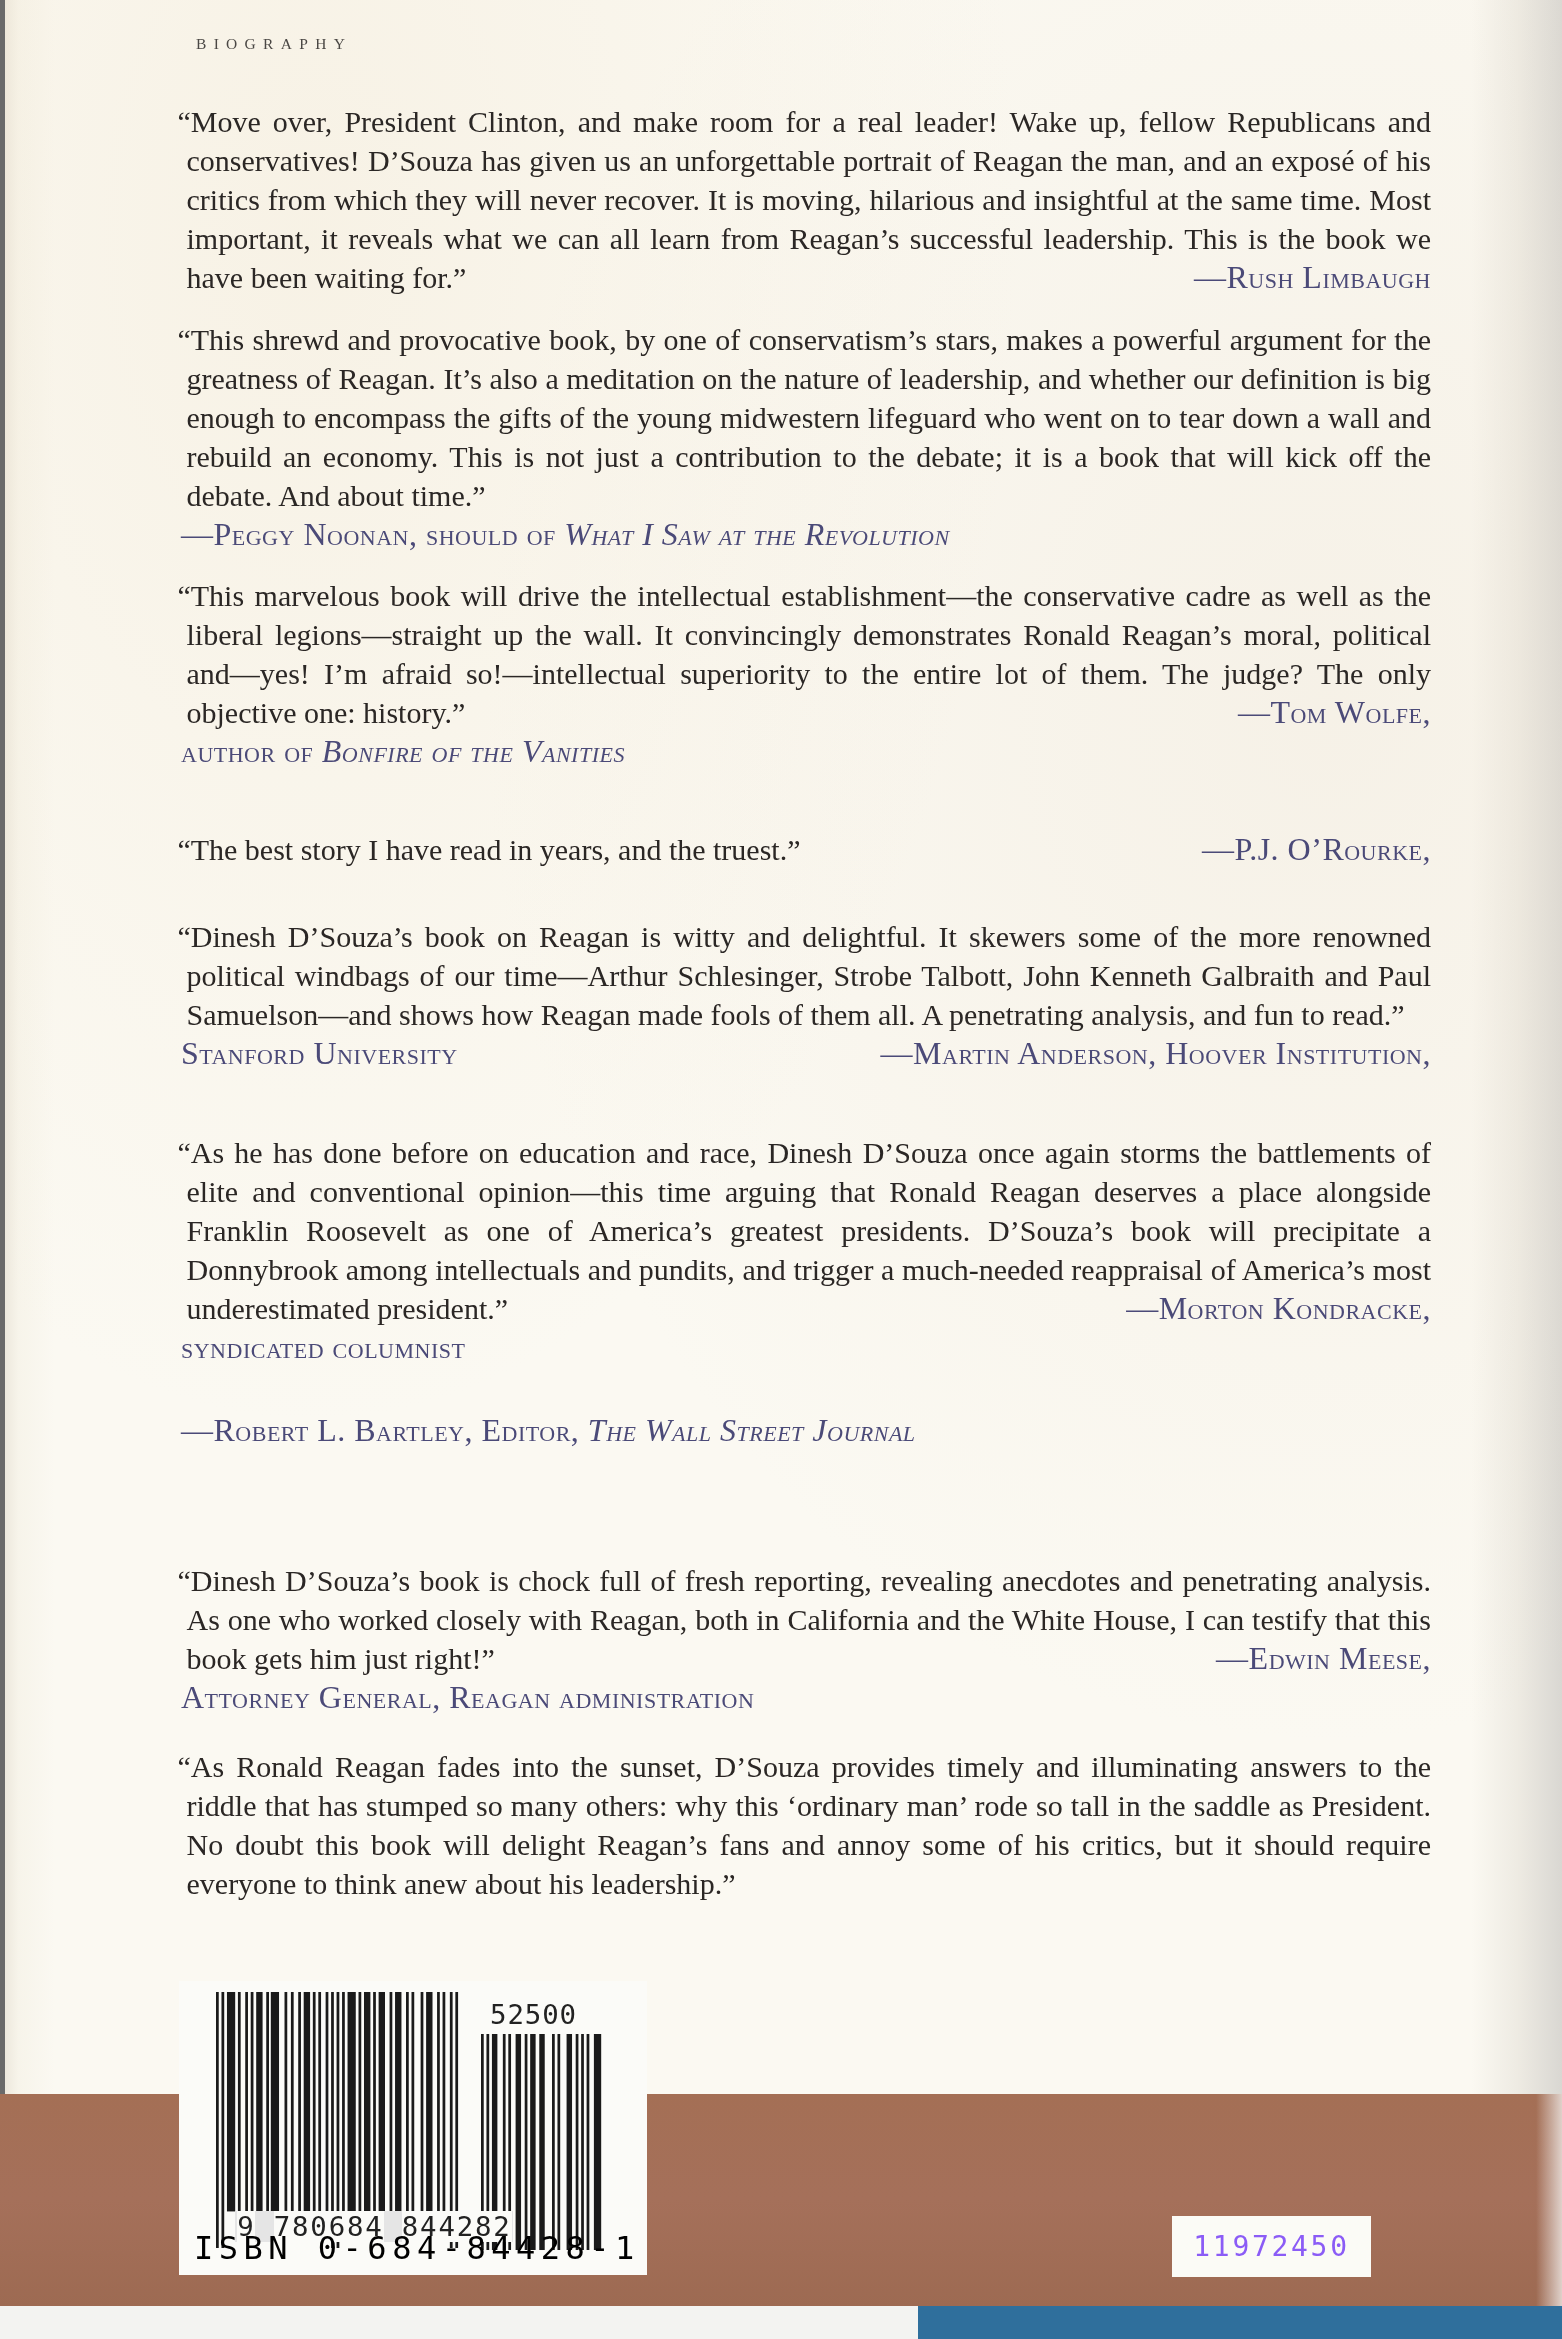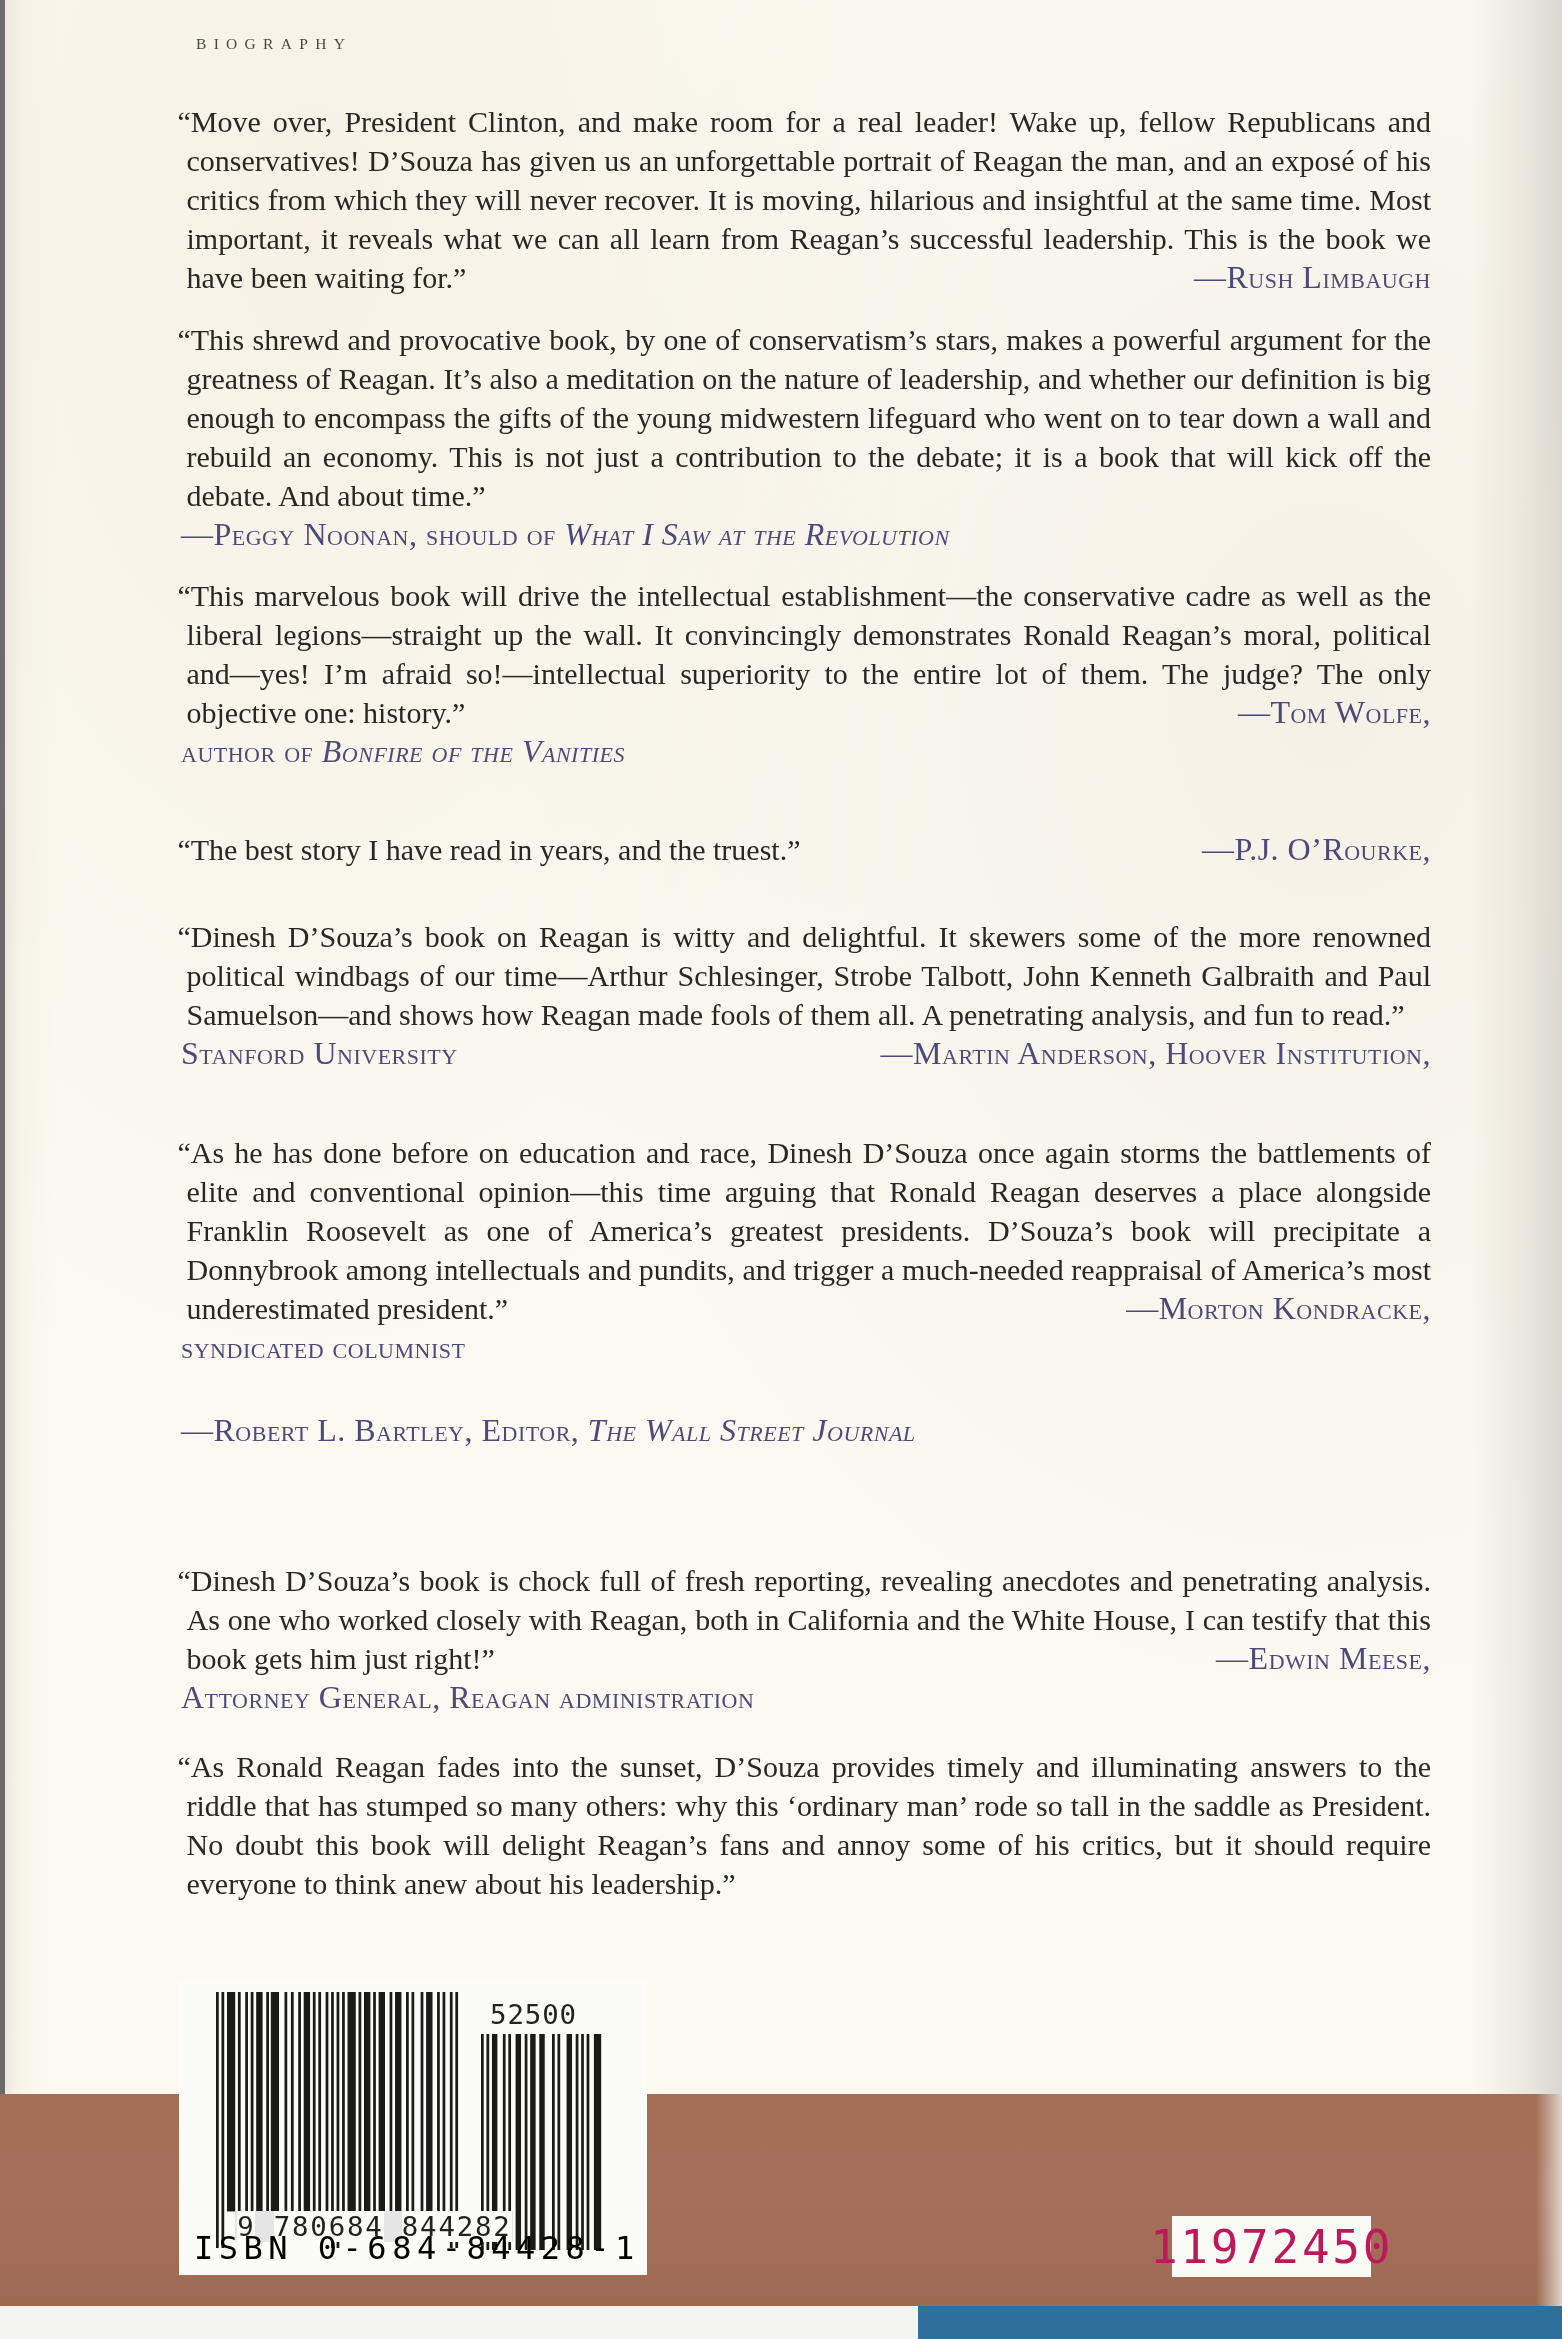--- a/index.html
+++ b/index.html
@@ -61,21 +61,21 @@
   .ean-digits {
     position: absolute; left: 16.4px; top: 230px; font-family: "DejaVu Sans Mono", monospace; font-size: 27.4px; color: #222; background: #e5e5e5; padding: 0 1.8px; letter-spacing: 1.8px; margin-left: 40px;
   }
   .ean-digits span { background: #fbfbf8; }
   .isbn-label {
     position: absolute; left: 194px; top: 2229px; font-family: "DejaVu Sans Mono", monospace; font-size: 32px; color: #000000; letter-spacing: 5.5px;
   }
   .sticker {
     position: absolute; left: 1172px; top: 2216px; width: 199px; height: 61px; background: #fbfbf6;
     display: flex; align-items: center; justify-content: center;
-    font-family: "DejaVu Sans Mono", monospace; font-size: 46px; color: #be185d; letter-spacing: 2.7px; text-align: center;
+    font-family: "DejaVu Sans Mono", monospace; font-size: 28px; color: #8b5cf6; letter-spacing: 2.7px; text-align: center;
   }
 </style>
 </head>
 <body>
 
 <div class="page-bg"></div>
 <div class="left-edge"></div>
 
 <div class="category">BIOGRAPHY</div>
 

